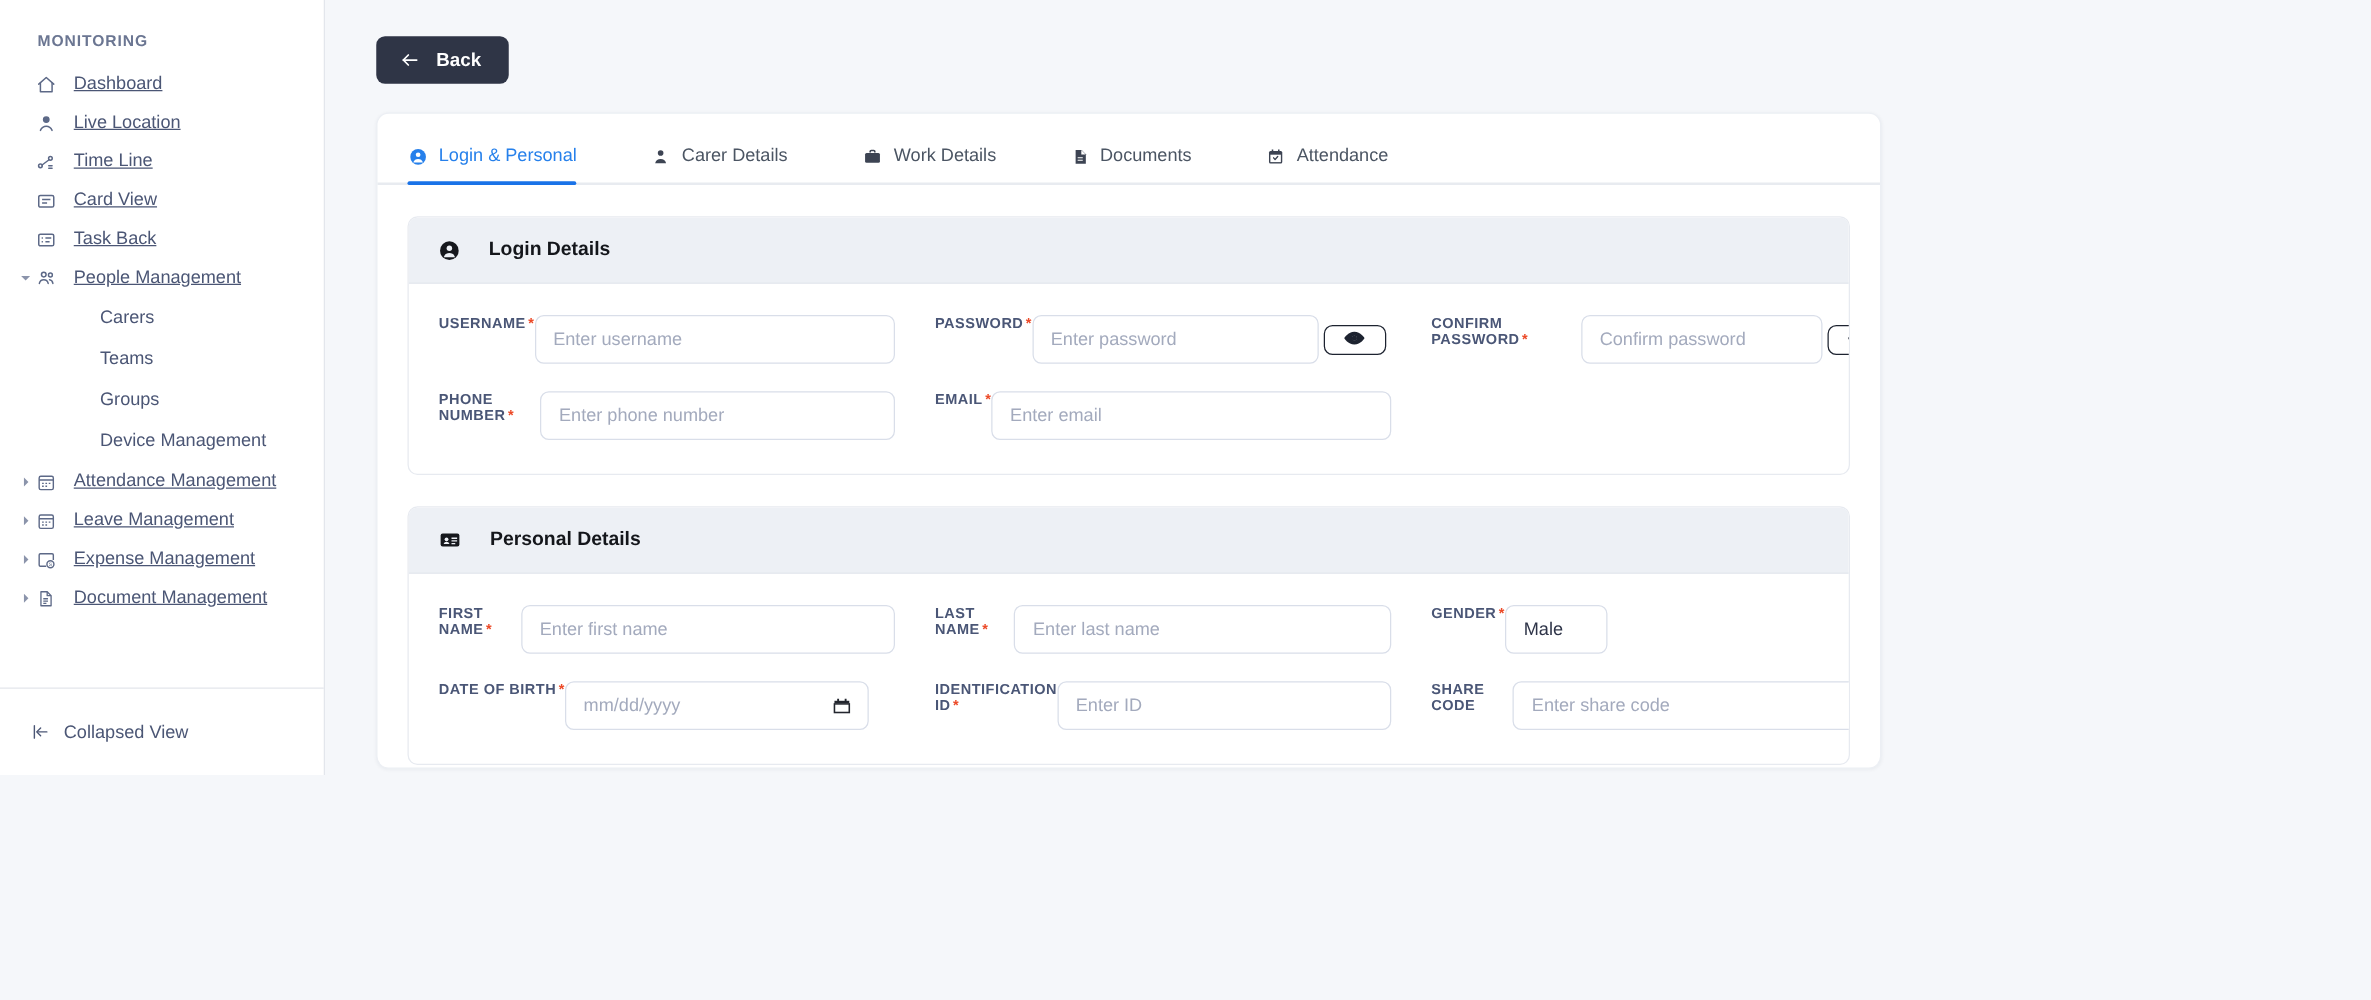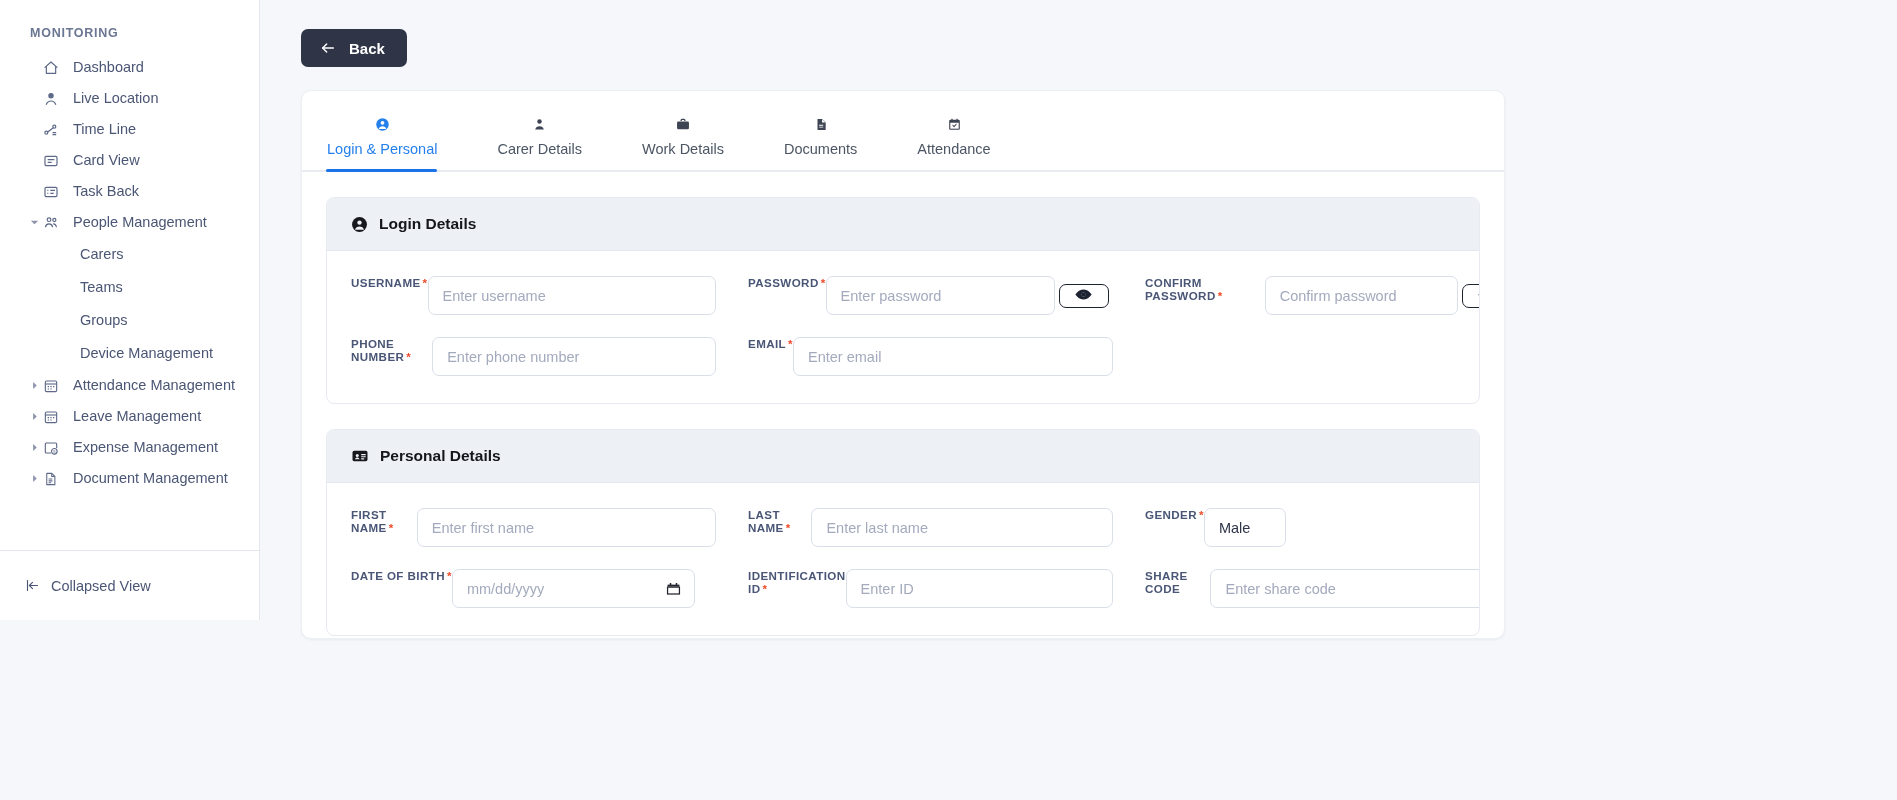--- a/index.html
+++ b/index.html
@@ -20,22 +20,22 @@
     display: flex; flex-direction: column;
     position: relative; flex: none;
   }
   .sidebar-scroll { flex: 1; overflow: hidden; padding-top: 26px; }
   .sb-section-title {
     font-size: 12.5px; letter-spacing: .06em; font-weight: 600;
     color: #6b7692; padding: 0 0 12px 30px; text-transform: uppercase;
   }
   .sb-item {
     display: flex; align-items: center; height: 31px;
-    padding-left: 43px; color: #4b5675; font-size: 14.5px;
-    cursor: pointer; position: relative;
+    padding-left: 29px; color: #4b5675; font-size: 14.5px;
+    cursor: pointer; position: relative; text-decoration: underline;
   }
   .sb-caret {
     width: 14px; margin-left: -16px; margin-right: 2px;
     display: inline-flex; align-items: center; justify-content: center;
     color: #8b94ab; flex: none;
   }
   .sb-caret svg { display:block; }
   .sb-ico {
     width: 22px; height: 18px; flex: none;
     display: inline-flex; align-items: center; justify-content: flex-start;
@@ -81,39 +81,38 @@
     display: flex; align-items: flex-end;
     padding: 26px 0 0 24px; gap: 0;
     border-bottom: 2px solid #e8ebf0;
   }
   .tab {
     display: flex; align-items: center; gap: 9px;
     padding: 0 26px 13px 1px; margin-right: 33px;
     font-size: 14.5px; color: #4b5563; cursor: pointer;
     position: relative; background: none; border: none;
     font-family: "Liberation Sans", sans-serif;
-    flex-direction: column;
   }
   .tab .tico { display: inline-flex; color: #3d4453; }
   .tab.active { color: #2680eb; font-weight: 400; }
   .tab.active .tico { color: #2680eb; }
   .tab.active::after {
     content: ""; position: absolute; left: 0; right: 26px; bottom: -2px;
     height: 3px; background: #1a73e8; border-radius: 2px;
   }
 
   
   .panel {
     margin: 25px 24px 0 24px;
     border: 1px solid #e7eaf0; border-radius: 8px; overflow: hidden;
     background: #fff;
   }
   .panel-head {
     background: #edf0f5; padding: 17px 24px;
-    display: flex; align-items: center; gap: 11px;
+    display: flex; align-items: center; gap: 23px;
     border-bottom: 1px solid #e3e7ee;
   }
   .panel-head .phico { display: inline-flex; color: #16181d; }
   .panel-title { font-size: 15.5px; font-weight: 700; color: #14161b; }
   .panel-body { padding: 25px 24px 27px 24px; }
 
   .grid3 { display: grid; grid-template-columns: 365px 365px 365px; gap: 22px 32px; }
   .field { display: flex; }
   .flabel {
     font-size: 11.6px; font-weight: 700; letter-spacing: .035em;

